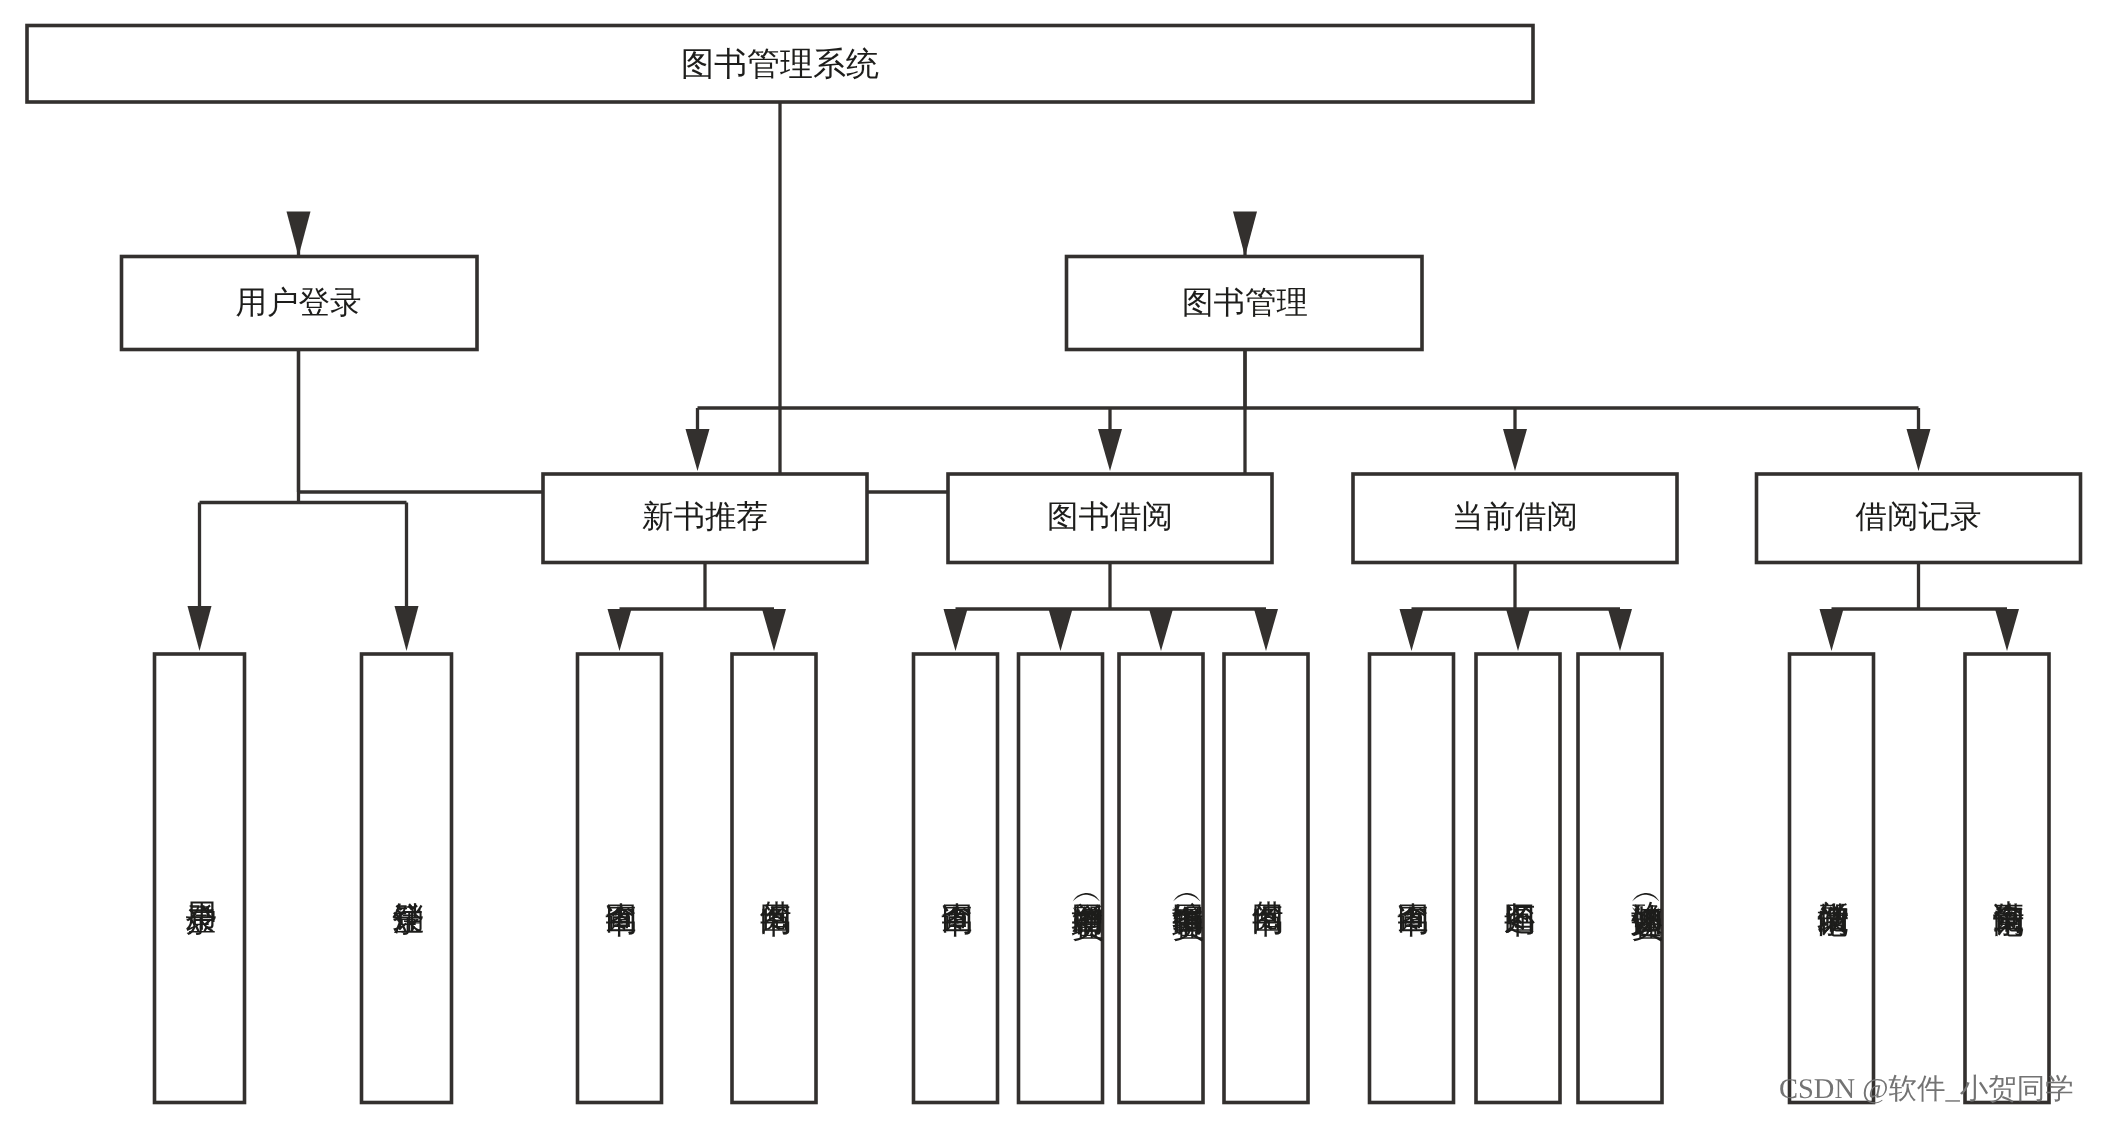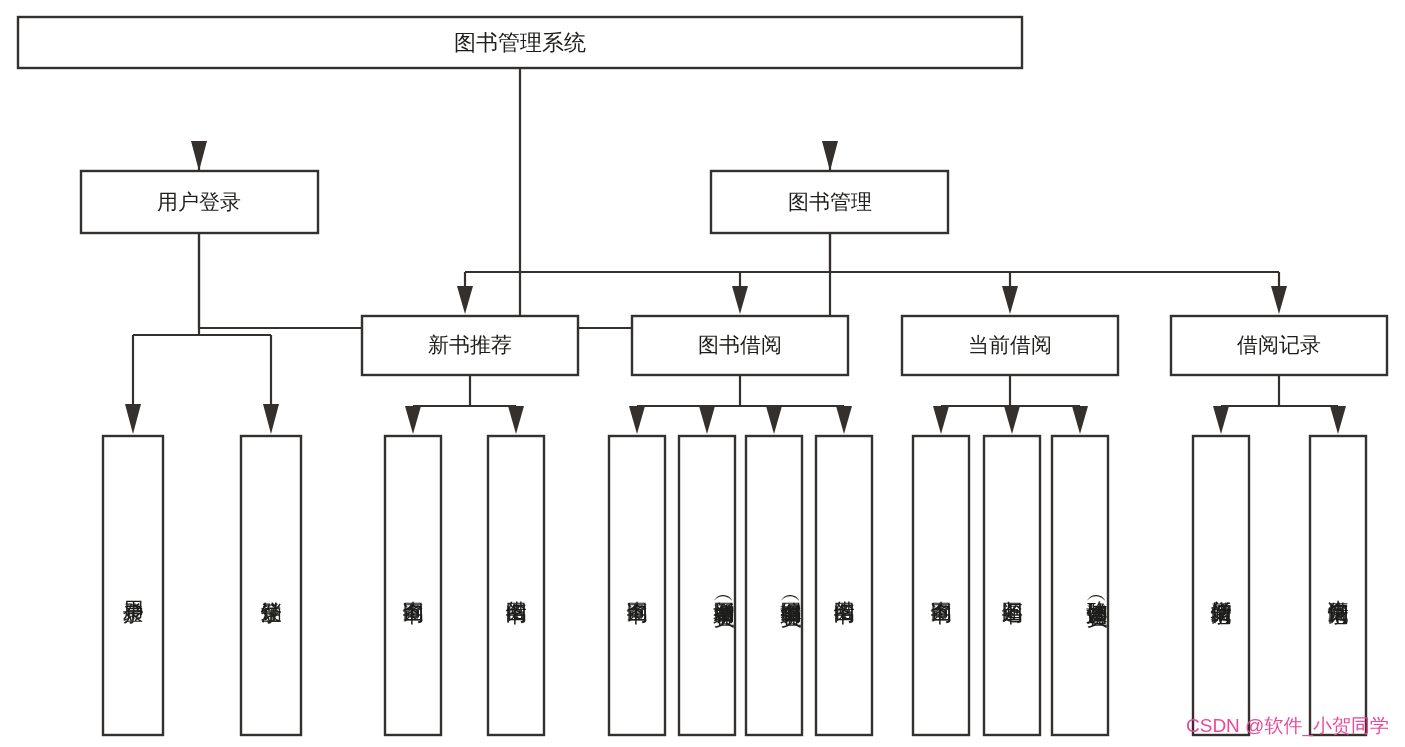--- a/index.html
+++ b/index.html
@@ -63,23 +63,23 @@
     text-orientation: upright;
     letter-spacing: 1px;
     display: flex;
     align-items: center;
     justify-content: center;
     text-align: center;
     pointer-events: none;
   }
   .watermark {
     position: absolute;
-    font-family: Liberation Sans, sans-serif;
+    font-family: Liberation Serif, serif;
     font-size: 19px;
-    color: #ec4899;
+    color: #737373;
     white-space: nowrap;
     left: 1186px;
     top: 713px;
   }
 </style>
 </head>
 <body>
 
 <div id="diagram-root">
 

